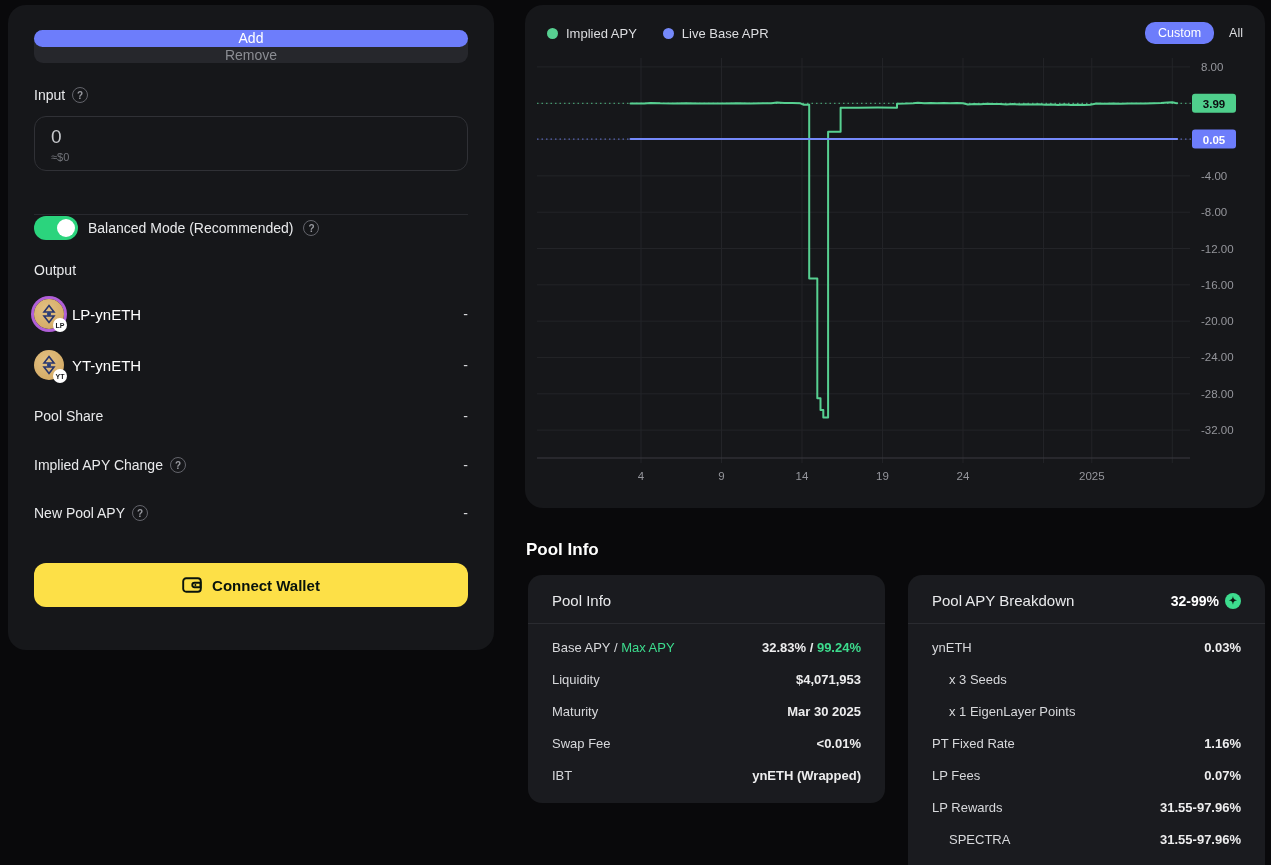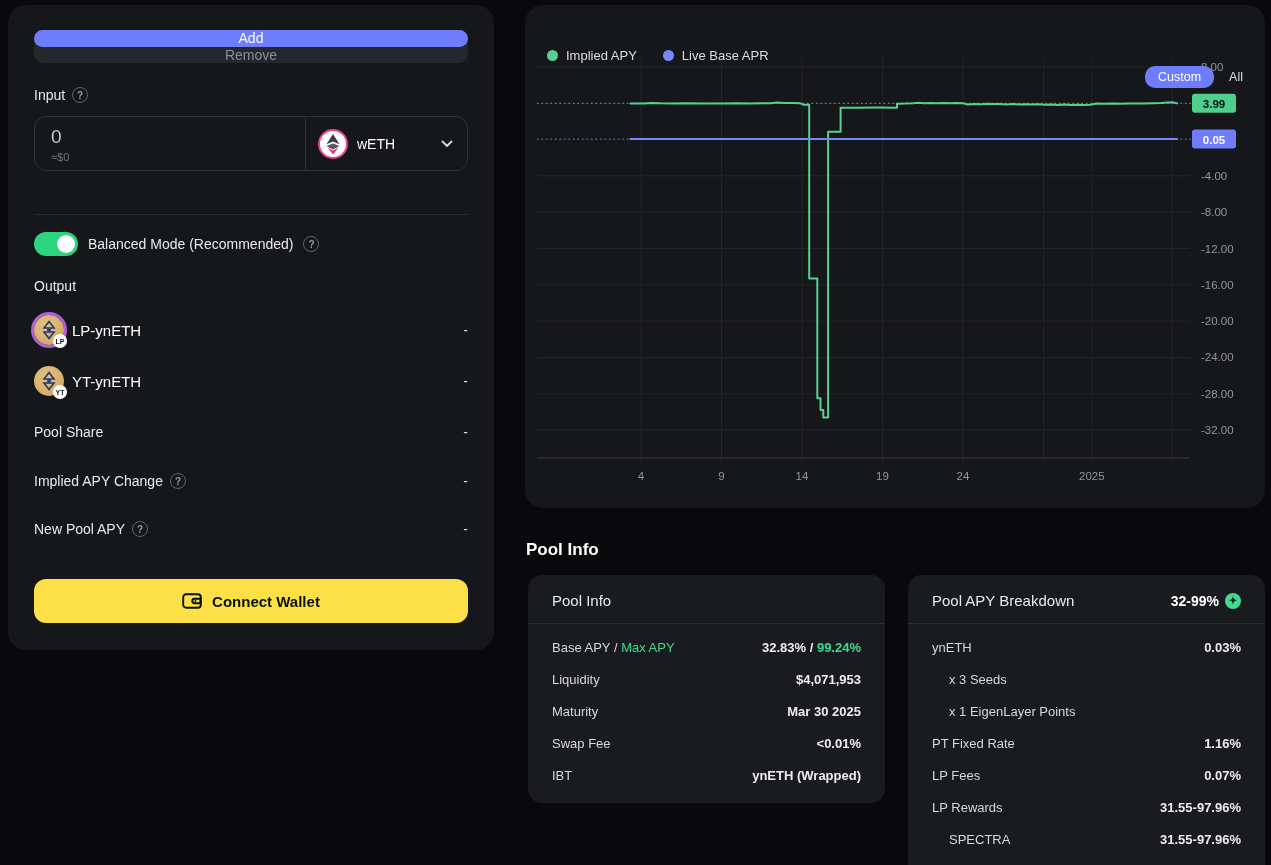--- a/index.html
+++ b/index.html
@@ -30,21 +30,21 @@
   .amt-usd { font-size:11px; color:#72747a; margin-top:3px; }
   .token-btn { width:162px; border-left:1px solid #303136; display:flex; align-items:center;
     padding:0 14px 0 12px; gap:9px; cursor:pointer; }
   .token-name { color:#fff; font-size:14px; flex:1; }
 
   .eth-coin { width:30px; height:30px; border-radius:50%; background:#fff; border:2.5px solid #e8418d;
     display:flex; align-items:center; justify-content:center; }
 
   .divider { margin-top:43px; border-top:1px solid #28292e; }
 
-  .toggle-row { margin-top:17px; display:flex; align-items:center; gap:10px; }
+  .toggle-row { margin-top:1px; display:flex; align-items:center; gap:10px; }
   .toggle { width:44px; height:24px; border-radius:12px; background:#2bd47d; position:relative; cursor:pointer; }
   .toggle .knob { position:absolute; right:3px; top:3px; width:18px; height:18px; border-radius:50%; background:#fff; }
 
   .out-label { margin-top:22px; color:#e9eaec; font-size:14px; }
   .out-row { margin-top:21px; display:flex; align-items:center; gap:8px; }
   .out-row .dash, .kv-row .dash { margin-left:auto; color:#d6d7da; font-size:14px; }
   .coin { position:relative; width:30px; height:30px; flex:0 0 30px; }
   .coin .face { width:30px; height:30px; border-radius:50%; background:radial-gradient(circle at 40% 35%, #e3c183, #cfa45c);
     display:flex; align-items:center; justify-content:center; }
   .coin.ring .face { box-shadow:0 0 0 3px #b05fd8; }
@@ -57,21 +57,21 @@
   #new-apy-row { margin-top:32px; }
 
   .connect-btn { margin-top:42px; height:44px; border-radius:12px; background:#fde047; border:none; width:100%;
     display:flex; align-items:center; justify-content:center; gap:10px; color:#08130c; font-size:15px;
     font-weight:bold; cursor:pointer; }
 
   
   .legend-row { position:absolute; top:17px; left:22px; right:22px; display:flex; align-items:center; gap:26px; z-index:2; }
   .legend-item { display:flex; align-items:center; gap:8px; color:#dcdde0; font-size:13px; cursor:pointer; }
   .legend-dot { width:11px; height:11px; border-radius:50%; }
-  .range-group { margin-left:auto; display:flex; align-items:center; gap:15px;margin-top:44px; }
+  .range-group { margin-left:auto; display:flex; align-items:center; gap:15px; }
   .range-pill { background:#6d7dfb; color:#fff; font-size:12.5px; padding:4px 13px; border-radius:10px; cursor:pointer; }
   .range-flat { color:#dcdde0; font-size:12.5px; cursor:pointer; }
   #apy-chart-svg { position:absolute; left:0; top:0; }
 
   
   #pool-heading { position:absolute; left:526px; top:540px; color:#fff; font-size:17px; font-weight:bold; }
   .card-head { display:flex; align-items:center; padding:17px 24px 14px 24px; border-bottom:1px solid #2a2b30; }
   .card-title { color:#e9eaec; font-size:15px; }
   .card-total { margin-left:auto; display:flex; align-items:center; gap:6px; color:#fff; font-size:14px; font-weight:bold; }
   .sparkle { width:16px; height:16px; border-radius:50%; background:#3ddc8e; color:#0c1510; font-size:10px;
@@ -95,33 +95,20 @@
 
   <div class="inline-label" style="margin-top:24px;">
     <span>Input</span>
     <span class="help">?</span>
   </div>
 
   <div class="input-box">
     <div class="amt-wrap">
       <div class="amt">0</div>
       <div class="amt-usd">≈$0</div>
-    </div>
-    <div class="token-btn">
-      <span class="eth-coin">
-        <svg width="16" height="22" viewBox="0 0 16 22">
-          <polygon points="8,1 14.5,11.2 8,8.6 1.5,11.2" fill="#3c3c45"></polygon>
-          <polygon points="8,10.6 14.5,12.9 8,16.4 1.5,12.9" fill="#55555e"></polygon>
-          <polygon points="8,17.6 13.6,14.4 8,21.5 2.4,14.4" fill="#ec2d87"></polygon>
-        </svg>
-      </span>
-      <span class="token-name">wETH</span>
-      <svg width="12" height="8" viewBox="0 0 12 8">
-        <polyline points="1.5,1.5 6,6 10.5,1.5" fill="none" stroke="#cfd0d4" stroke-width="2" stroke-linecap="round" stroke-linejoin="round"></polyline>
-      </svg>
     </div>
   </div>
 
   <div class="divider"></div>
 
   <div class="toggle-row">
     <div class="toggle">
         <div class="knob"></div>
       </div>
     <span style="color:#e9eaec;font-size:14px;">Balanced Mode (Recommended)</span>

